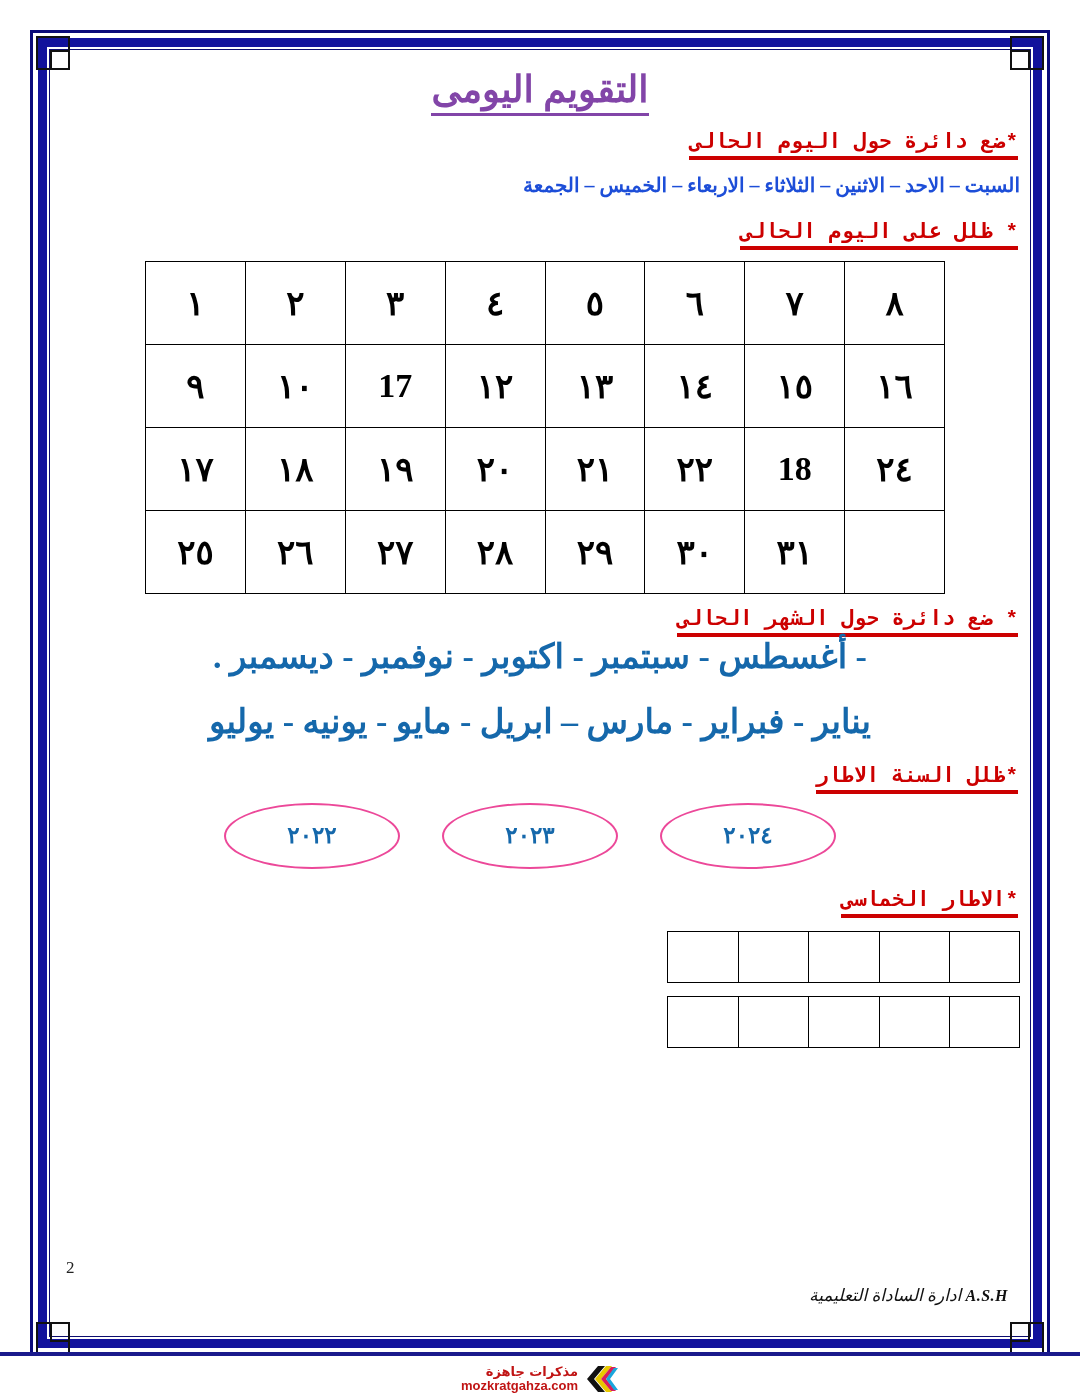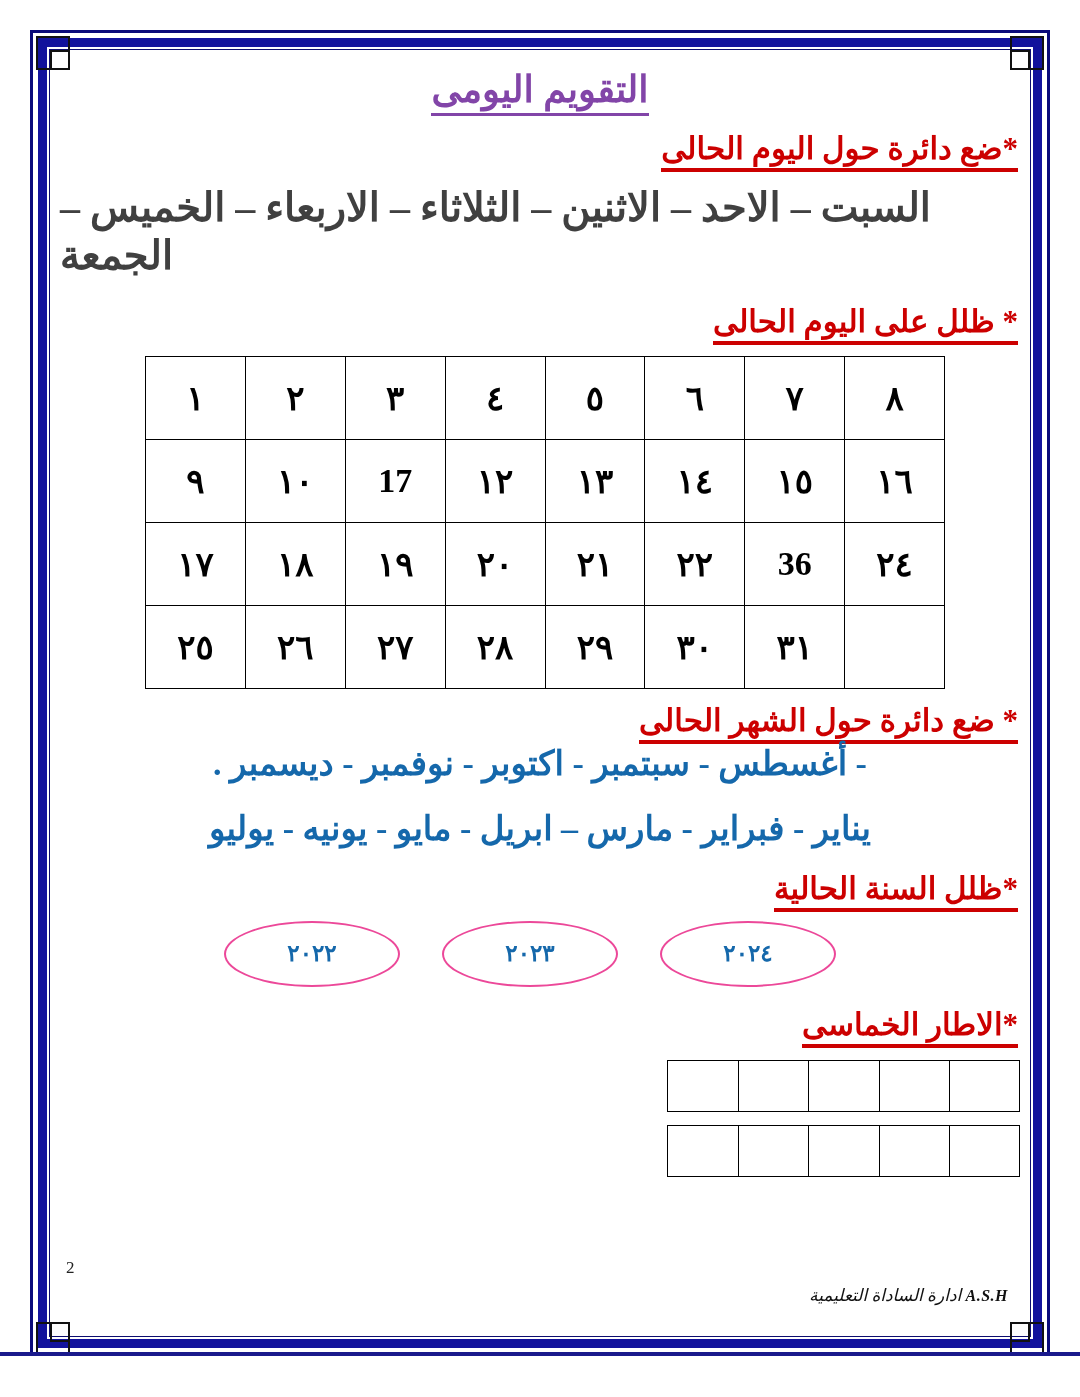--- a/index.html
+++ b/index.html
@@ -87,37 +87,37 @@
     padding-top: 10px;
     line-height: 1.1;
   }
   .title span {
     border-bottom: 3px solid #8245a8;
     padding-bottom: 3px;
   }
 
   .heading-red {
     color: #CC0000;
-    font-family: Liberation Serif, serif;
-    font-weight: bold;
-    font-size: 31px;
+    font-family: Liberation Mono, monospace;
+    font-weight: bold;
+    font-size: 21px;
     line-height: 1.15;
     padding-right: 2px;
   }
   .heading-red span {
     border-bottom: 4px solid #CC0000;
     padding-bottom: 2px;
   }
 
   .blue-line {
-    color: #404040;
-    font-family: "Liberation Serif", serif;
-    font-weight: bold;
-    font-size: 40px;
-    text-align: left;
+    color: #1d4ed8;
+    font-family: "Liberation Serif", serif;
+    font-weight: bold;
+    font-size: 20px;
+    text-align: right;
     line-height: 1.2;
   }
 
   .months {
     color: #1568ab;
     font-family: "Liberation Serif", serif;
     font-weight: bold;
     font-size: 34px;
     line-height: 1.45;
     text-align: center;
@@ -326,21 +326,21 @@
             <td>١٥</td>
             <td>١٤</td>
             <td>١٣</td>
             <td>١٢</td>
             <td>17</td>
             <td>١٠</td>
             <td>٩</td>
           </tr>
           <tr>
             <td>٢٤</td>
-            <td>36</td>
+            <td>18</td>
             <td>٢٢</td>
             <td>٢١</td>
             <td>٢٠</td>
             <td>١٩</td>
             <td>١٨</td>
             <td>١٧</td>
           </tr>
           <tr>
             <td></td>
             <td>٣١</td>
@@ -356,21 +356,21 @@
     </div>
 
     <div class="heading-red" style="margin-top:14px;">
       <span>* ضع دائرة حول الشهر الحالى</span>
     </div>
 
     <div class="months">- أغسطس - سبتمبر - اكتوبر - نوفمبر - ديسمبر .</div>
     <div class="months" style="margin-top:16px;">يناير - فبراير - مارس – ابريل - مايو - يونيه - يوليو</div>
 
     <div class="heading-red" style="margin-top:18px;">
-      <span>*ظلل السنة الحالية</span>
+      <span>*ظلل السنة الاطار</span>
     </div>
 
     <div class="ovals">
       <div class="oval">
         <span>٢٠٢٤</span>
       </div>
       <div class="oval">
         <span>٢٠٢٣</span>
       </div>
       <div class="oval">
@@ -403,14 +403,30 @@
 
   <div class="page-num">2</div>
 
   <div class="footer-sign">
     <span class="initials">A.S.H</span>
     <span>ادارة الساداة التعليمية</span>
   </div>
 
   <div class="topstrip"></div>
 
+  <div class="brandbar">
+    <div class="brand">
+      <span class="brand-logo">
+        <svg width="34" height="30" viewBox="0 0 34 30" xmlns="http://www.w3.org/2000/svg">
+          <polygon points="2,15 13,2 20,2 9,15 20,28 13,28" fill="#111111"></polygon>
+          <polygon points="10,15 21,2 27,2 16,15 27,28 21,28" fill="#e8c800"></polygon>
+          <polygon points="16,15 26,3 31,3 21,15 31,27 26,27" fill="#d81e5b"></polygon>
+          <polygon points="21,15 29,4 33,4 25,15 33,26 29,26" fill="#1aa6dd"></polygon>
+        </svg>
+      </span>
+      <span class="brand-text">
+        <span class="brand-ar">مذكرات جاهزة</span>
+        <span class="brand-url">mozkratgahza.com</span>
+      </span>
+    </div>
+  </div>
 
 </div>
 
 </body></html>

